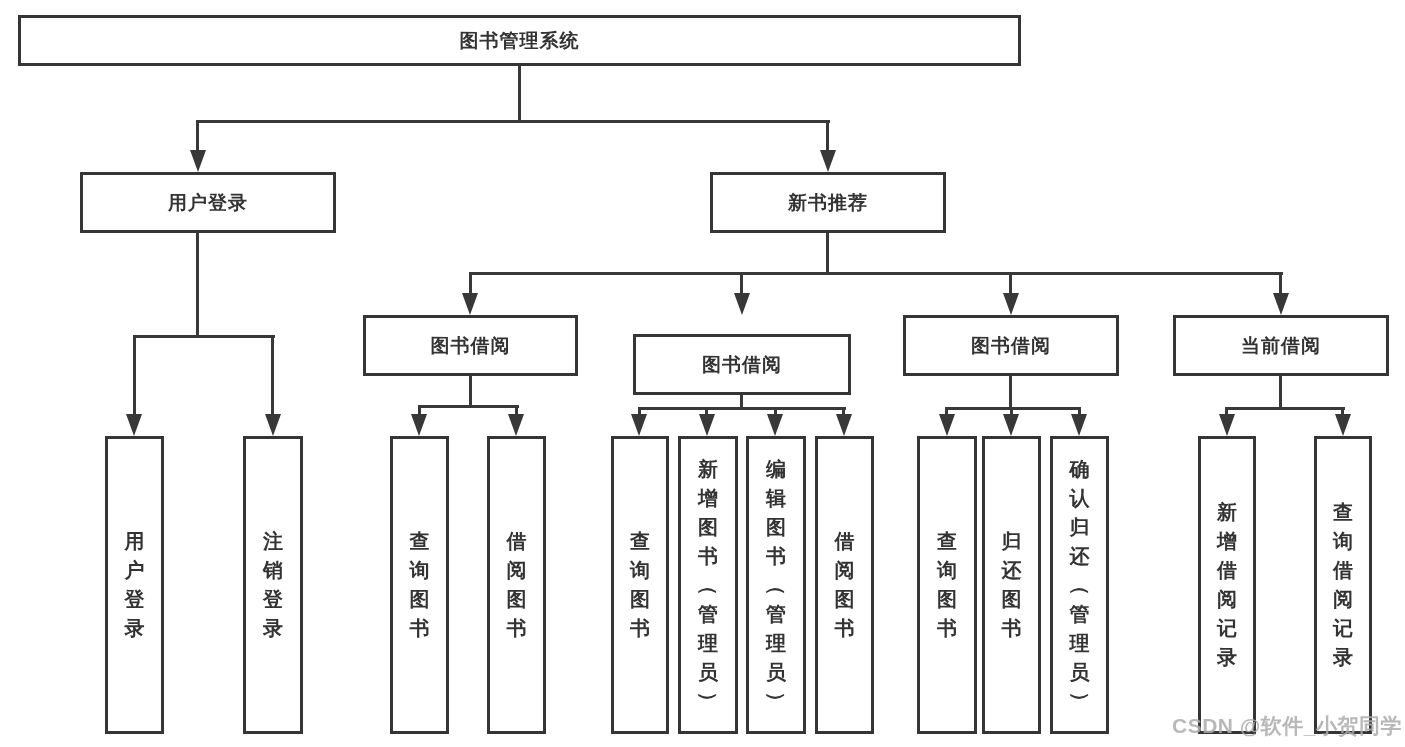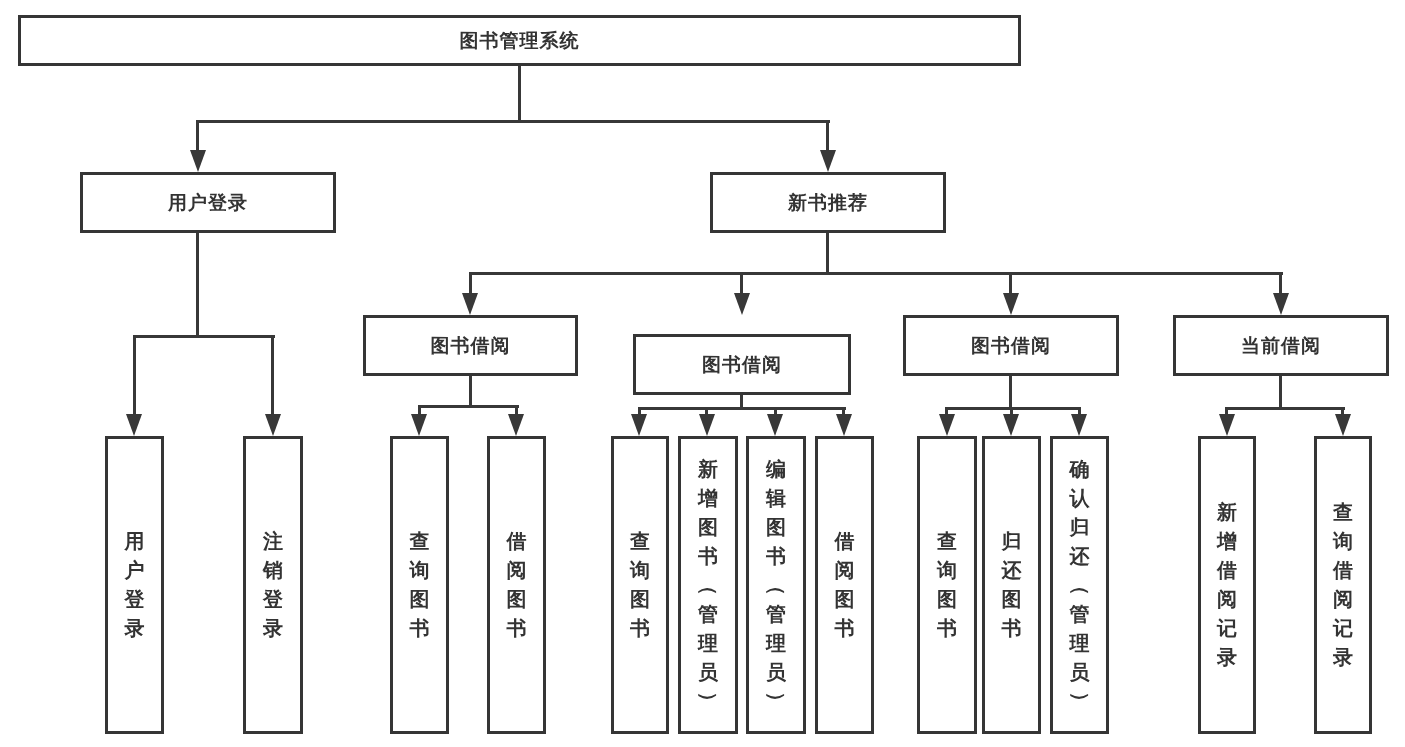--- a/index.html
+++ b/index.html
@@ -236,14 +236,15 @@
     <span class="vtext">
         <span class="vchar">查</span>
         <span class="vchar">询</span>
         <span class="vchar">借</span>
         <span class="vchar">阅</span>
         <span class="vchar">记</span>
         <span class="vchar">录</span>
       </span>
   </div>
 
+  <div class="watermark">CSDN @软件_小贺同学</div>
 
 </div>
 
 </body></html>

